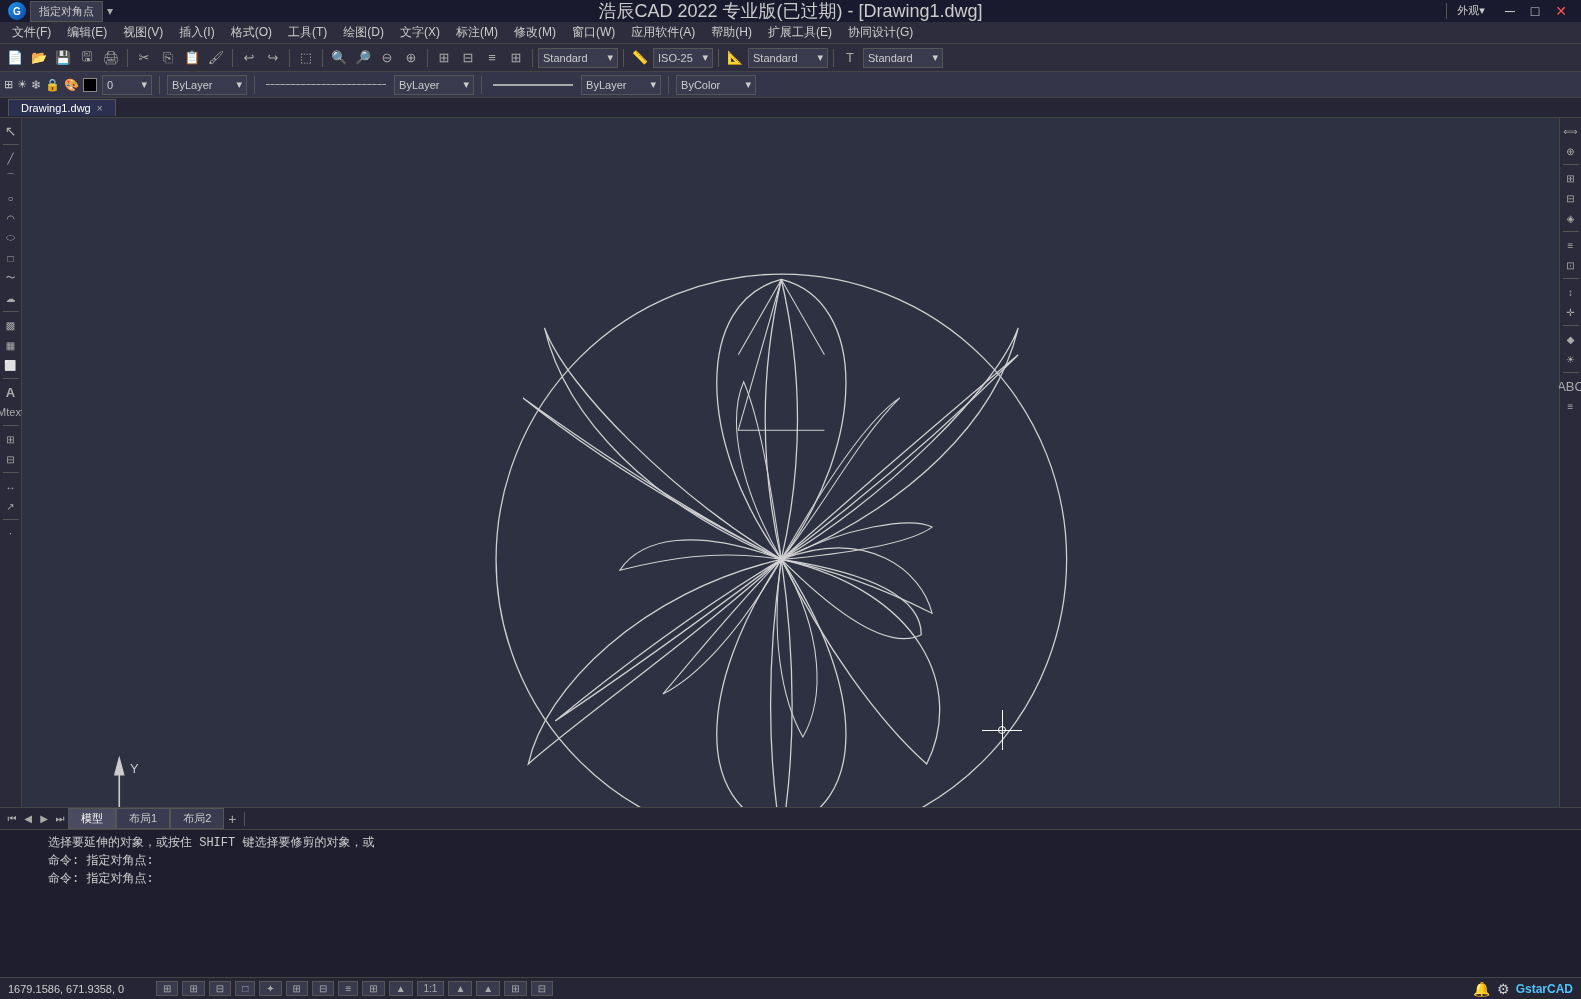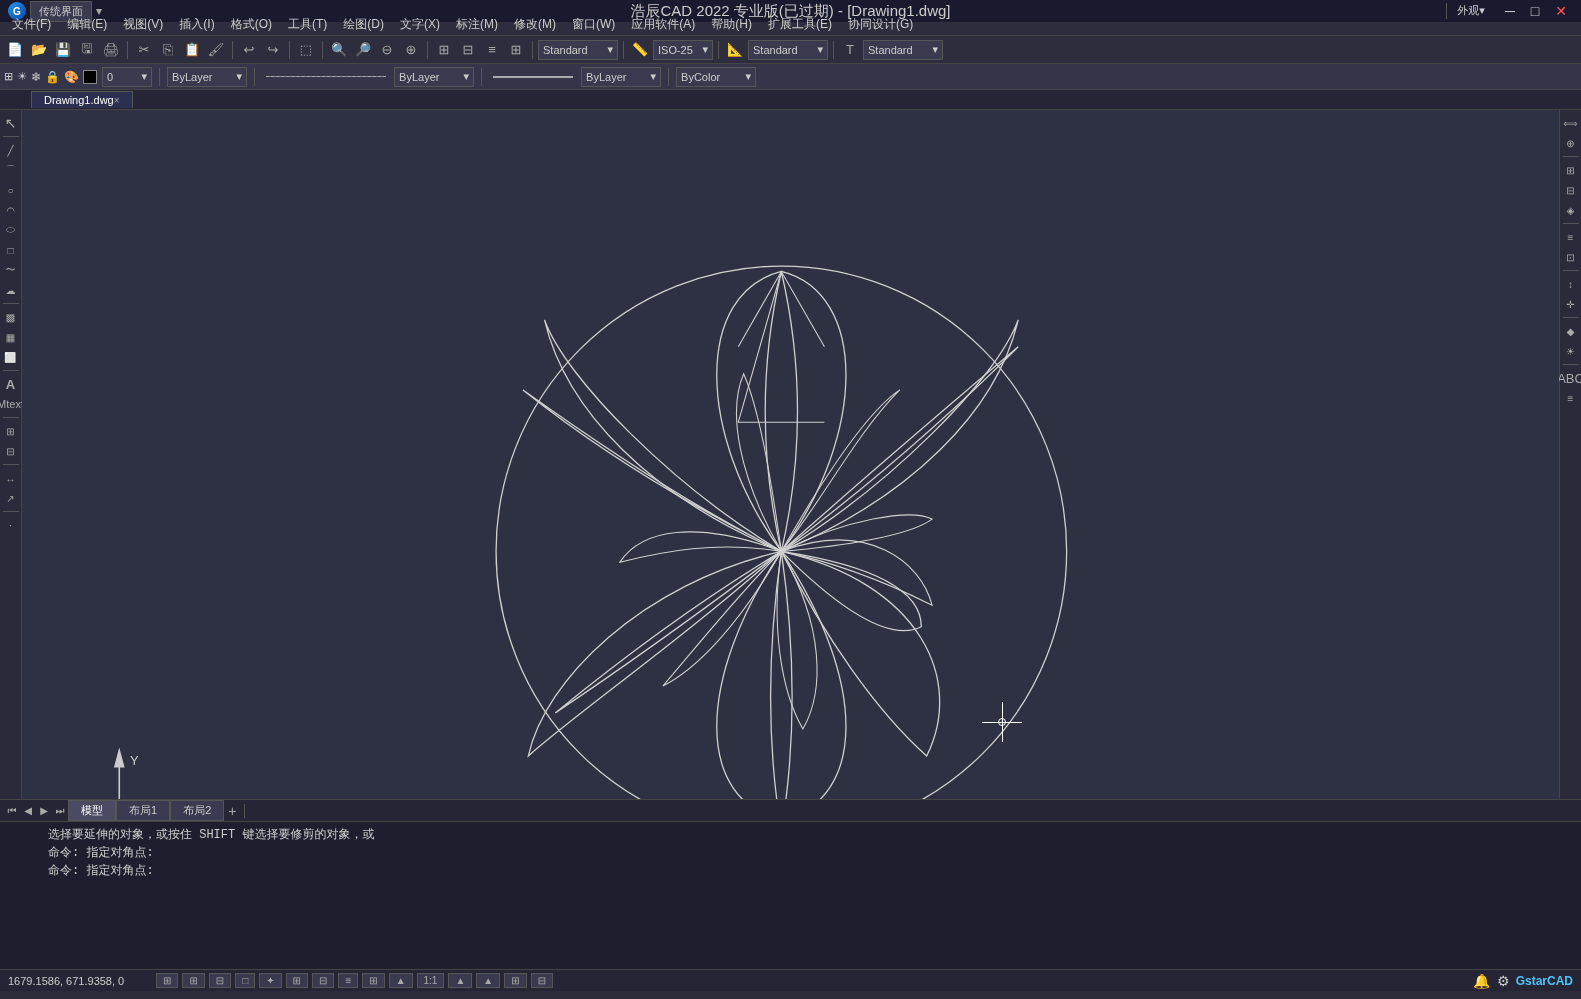--- a/index.html
+++ b/index.html
@@ -4,28 +4,28 @@
   <style>
     * { margin: 0; padding: 0; box-sizing: border-box; }
     body { width: 1581px; height: 999px; background: #2b2b3a; font-family: 'SimSun', 'Microsoft YaHei', sans-serif; font-size: 12px; color: #ccc; overflow: hidden; }
 
     
     #title-bar {
       width: 100%; height: 22px; background: #1a1a2e;
       display: flex; align-items: center; justify-content: space-between;
       padding: 0 8px; color: #ccc; font-size: 12px;
     }
-    #title-bar .title-center { position: absolute; left: 50%; transform: translateX(-50%); font-size: 15px; }
+    #title-bar .title-center { position: absolute; left: 50%; transform: translateX(-50%); font-size: 18px; }
     #title-bar .win-controls { display: flex; gap: 4px; }
     #title-bar .win-controls span { cursor: pointer; padding: 0 6px; font-size: 14px; }
 
     
     #menu-bar {
-      width: 100%; height: 14px; background: #2d2d3d;
-      display: flex; align-items: flex-end; padding: 0 4px;
+      width: 100%; height: 22px; background: #2d2d3d;
+      display: flex; align-items: flex-start; padding: 0 4px;
       border-bottom: 1px solid #444; color: #ccc; font-size: 12px;
     }
     #menu-bar .menu-item { padding: 2px 8px; cursor: pointer; white-space: nowrap; }
 
     
     #toolbar1 {
       width: 100%; height: 28px; background: #2d2d3d;
       display: flex; align-items: center; padding: 0 4px; gap: 2px;
       border-bottom: 1px solid #444;
     }
@@ -45,21 +45,21 @@
     #toolbar3 .separator { width: 1px; height: 18px; background: #555; margin: 0 3px; }
 
     
     #tab-bar {
       height: 20px; background: #252535; display: flex; align-items: center;
       border-bottom: 1px solid #444; padding-left: 8px;
     }
     #tab-bar .tab {
       padding: 2px 12px; background: #3a3a50; border: 1px solid #555;
       border-bottom: none; color: #ccc; font-size: 11px; cursor: pointer;
-      display: flex; align-items: center;  margin-left: 23px;
+      display: flex; align-items: center; gap: 6px;
     }
     #tab-bar .tab.active { background: #2b3050; color: #fff; }
     #tab-bar .tab .close-x { font-size: 10px; cursor: pointer; color: #aaa; }
 
     
     #main-area {
       display: flex; flex: 1; height: calc(999px - 22px - 22px - 28px - 28px - 26px - 20px - 170px - 22px);
       position: relative;
     }
 
@@ -150,21 +150,21 @@
       display: inline-block; width: 14px; height: 14px; background: #000;
       border: 1px solid #888; vertical-align: middle; margin-right: 3px;
     }
   </style>
 </head>
 <body>
 
 <div id="title-bar">
   <div style="display:flex;align-items:center;gap:4px;">
     <div style="width:18px;height:18px;background:linear-gradient(135deg,#2196F3,#0d47a1);border-radius:50%;display:flex;align-items:center;justify-content:center;font-size:10px;color:#fff;font-weight:bold;">G</div>
-    <span style="padding:2px 8px;border:1px solid #555;background:#3a3a4e;font-size:11px;cursor:pointer;">传统界面</span>
+    <span style="padding:2px 8px;border:1px solid #555;background:#3a3a4e;font-size:11px;cursor:pointer;">指定对角点</span>
     <span style="cursor:pointer;color:#aaa;">▾</span>
   </div>
   <div class="title-center">浩辰CAD 2022 专业版(已过期) - [Drawing1.dwg]</div>
   <div class="win-controls">
     <span style="font-size:11px;padding:0 10px;border-left:1px solid #555;cursor:pointer;">外观▾</span>
     <span>─</span>
     <span>□</span>
     <span style="color:#f55;">✕</span>
   </div>
 </div>

